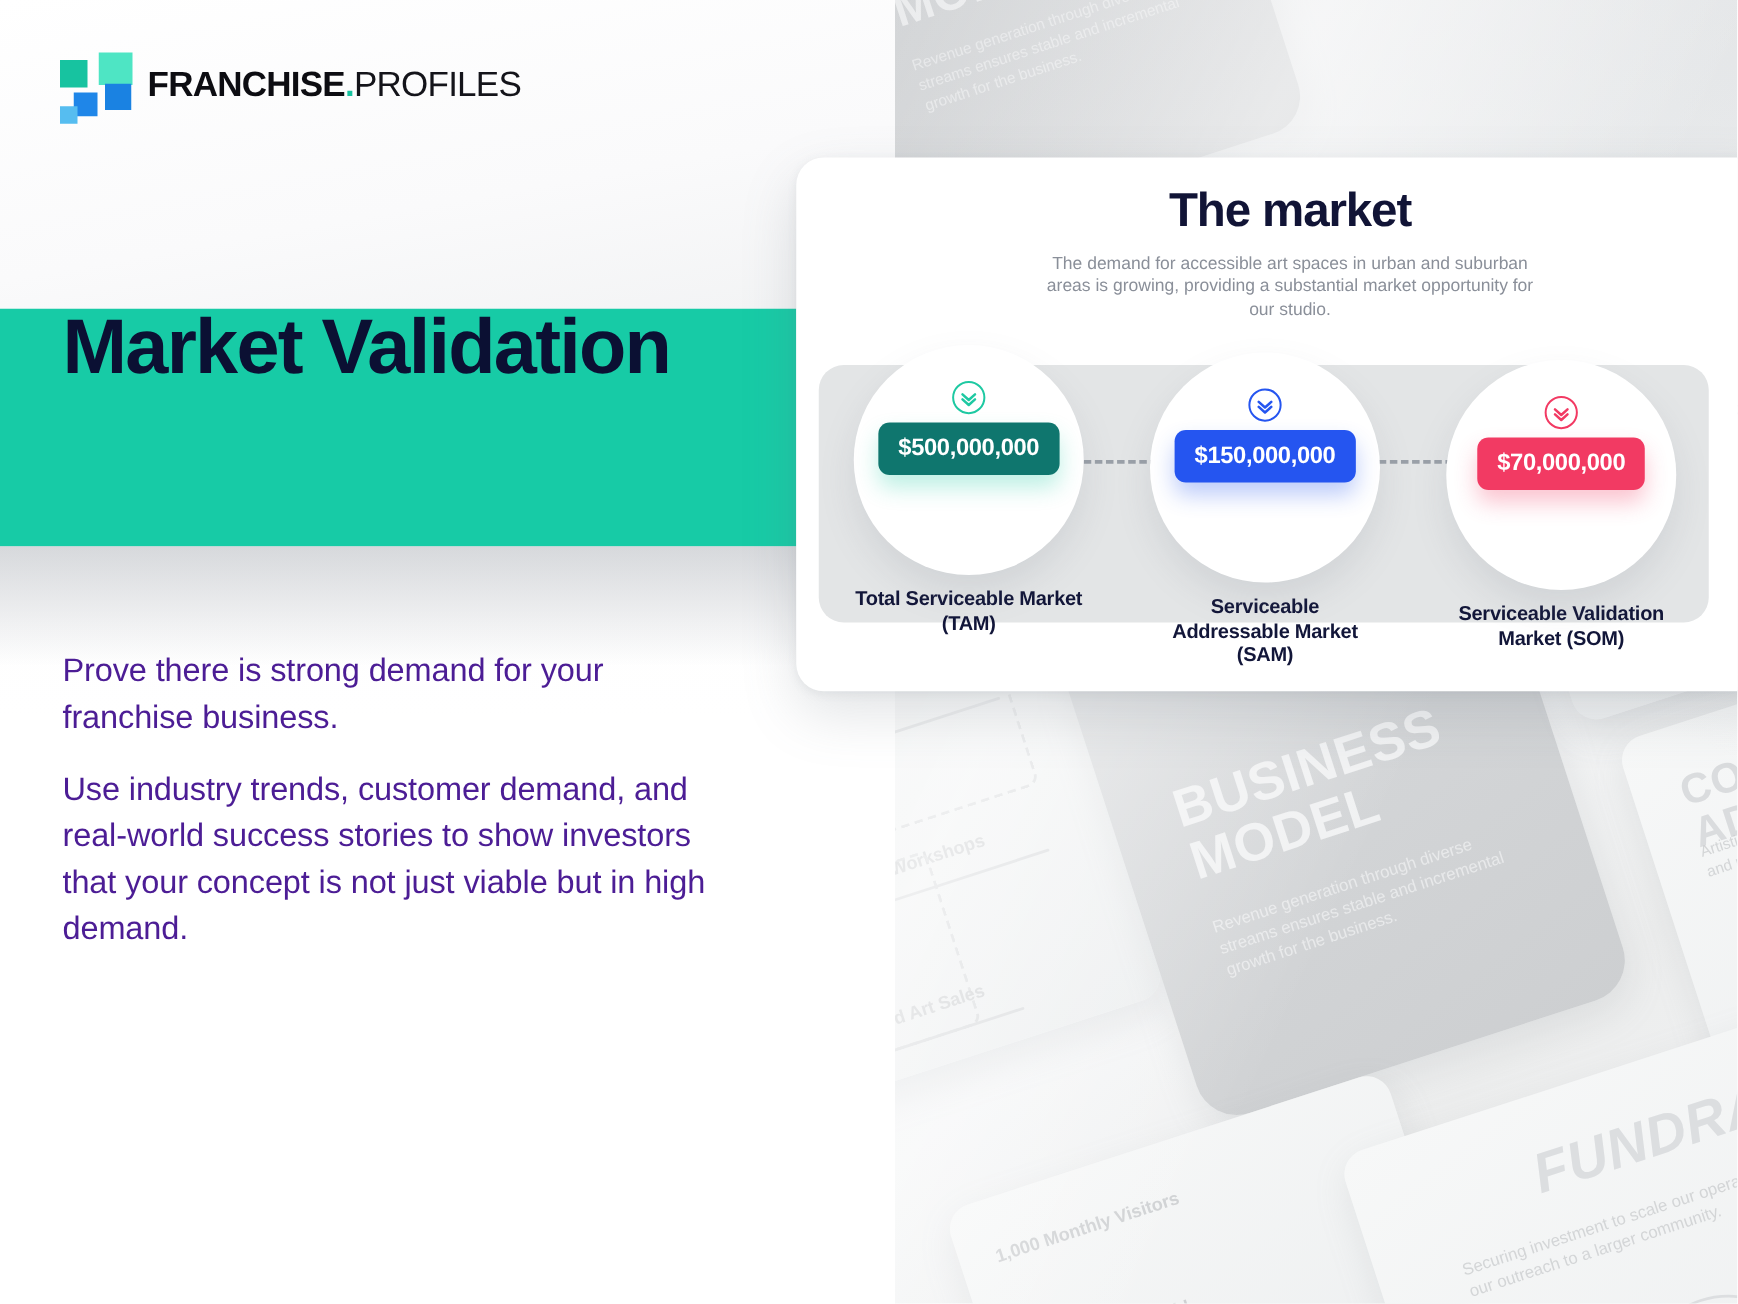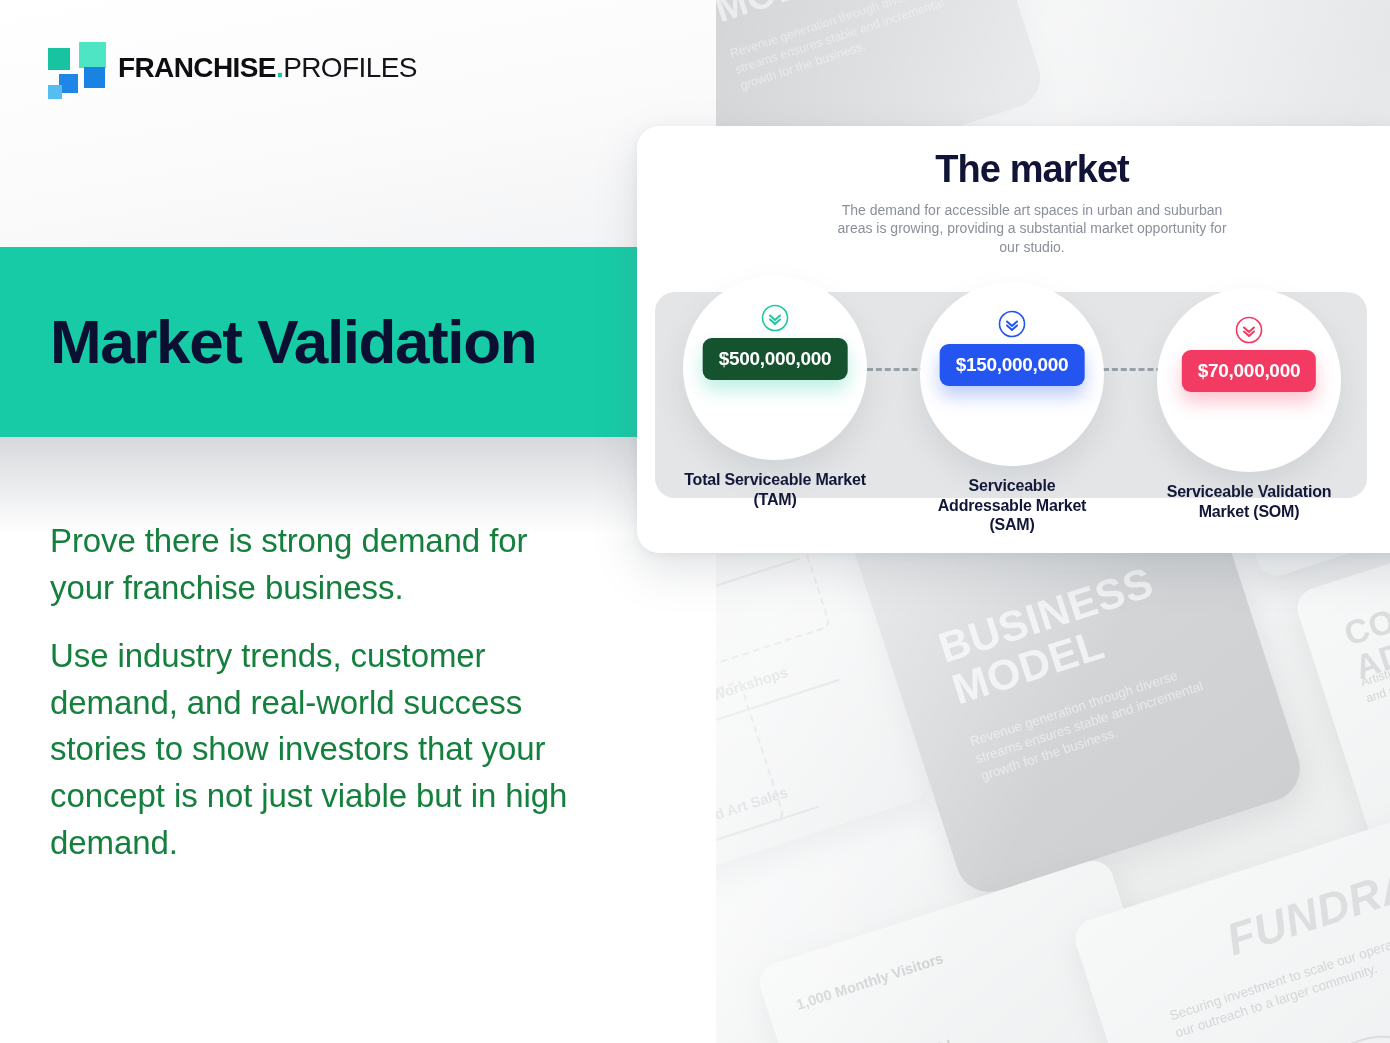--- a/index.html
+++ b/index.html
@@ -73,36 +73,36 @@
     margin-left:14px; font-size:28px; letter-spacing:-.6px;
     color:#0d0d12; white-space:nowrap; line-height:1;
   }
   .logo-text .b{ font-weight:bold; }
   .logo-text .dot{ color:#17c3a0; font-weight:bold; }
   .logo-text .t{ font-weight:normal; color:#14141a; }
 
   
   .banner{
     position:absolute; left:0; top:247px; width:637px; height:190px;
-    background:#17cba6; display:flex; align-items:center;
+    background:#17cba6; display:flex; align-items:flex-start;
   }
   .banner h1{
     margin-left:50px; font-size:62px; font-weight:bold;
     color:#0b1033; letter-spacing:-1.4px; line-height:1;
   }
   .banner-shadow{
     position:absolute; left:0; top:437px; width:637px; height:96px;
     background:linear-gradient(180deg, rgba(176,180,186,.50) 0%, rgba(255,255,255,0) 100%);
     pointer-events:none;
   }
 
   
   .copy{ position:absolute; left:50px; top:518px; width:540px; }
   .copy p{
-    font-size:33px; line-height:1.42; color:#15803d; letter-spacing:-.1px;
+    font-size:26px; line-height:1.42; color:#4c1d95; letter-spacing:-.1px;
   }
   .copy p + p{ margin-top:21px; }
 
   
   .market-card{
     position:absolute; left:637px; top:126px; width:790px; height:427px;
     background:#ffffff; border-radius:22px;
     box-shadow:0 18px 44px rgba(110,118,130,.20), 0 2px 8px rgba(110,118,130,.10);
   }
   .mc-head{ padding-top:22px; text-align:center; }
@@ -130,21 +130,21 @@
     background:#ffffff;
     box-shadow:0 14px 28px rgba(120,126,136,.16);
     display:flex; flex-direction:column; align-items:center;
   }
   .chev{ margin-top:28px; }
   .badge{
     position:absolute; top:62px; left:50%; transform:translateX(-50%);
     white-space:nowrap; padding:10px 16px; border-radius:9px;
     color:#ffffff; font-size:19px; font-weight:bold; letter-spacing:-.3px;
   }
-  .badge.teal{ background:#14532d; box-shadow:0 10px 18px rgba(36,204,164,.30); }
+  .badge.teal{ background:#0f766e; box-shadow:0 10px 18px rgba(36,204,164,.30); }
   .badge.blue{ background:#2555f0; box-shadow:0 10px 18px rgba(37,85,240,.30); }
   .badge.pink{ background:#f23a63; box-shadow:0 10px 18px rgba(242,58,99,.30); }
   .node-label{
     margin-top:10px; font-size:16px; font-weight:bold; color:#121639;
     line-height:1.22; letter-spacing:-.2px;
   }
   .connector{
     position:absolute; height:0; border-top:3px dashed #9aa0a8;
   }
 </style>

